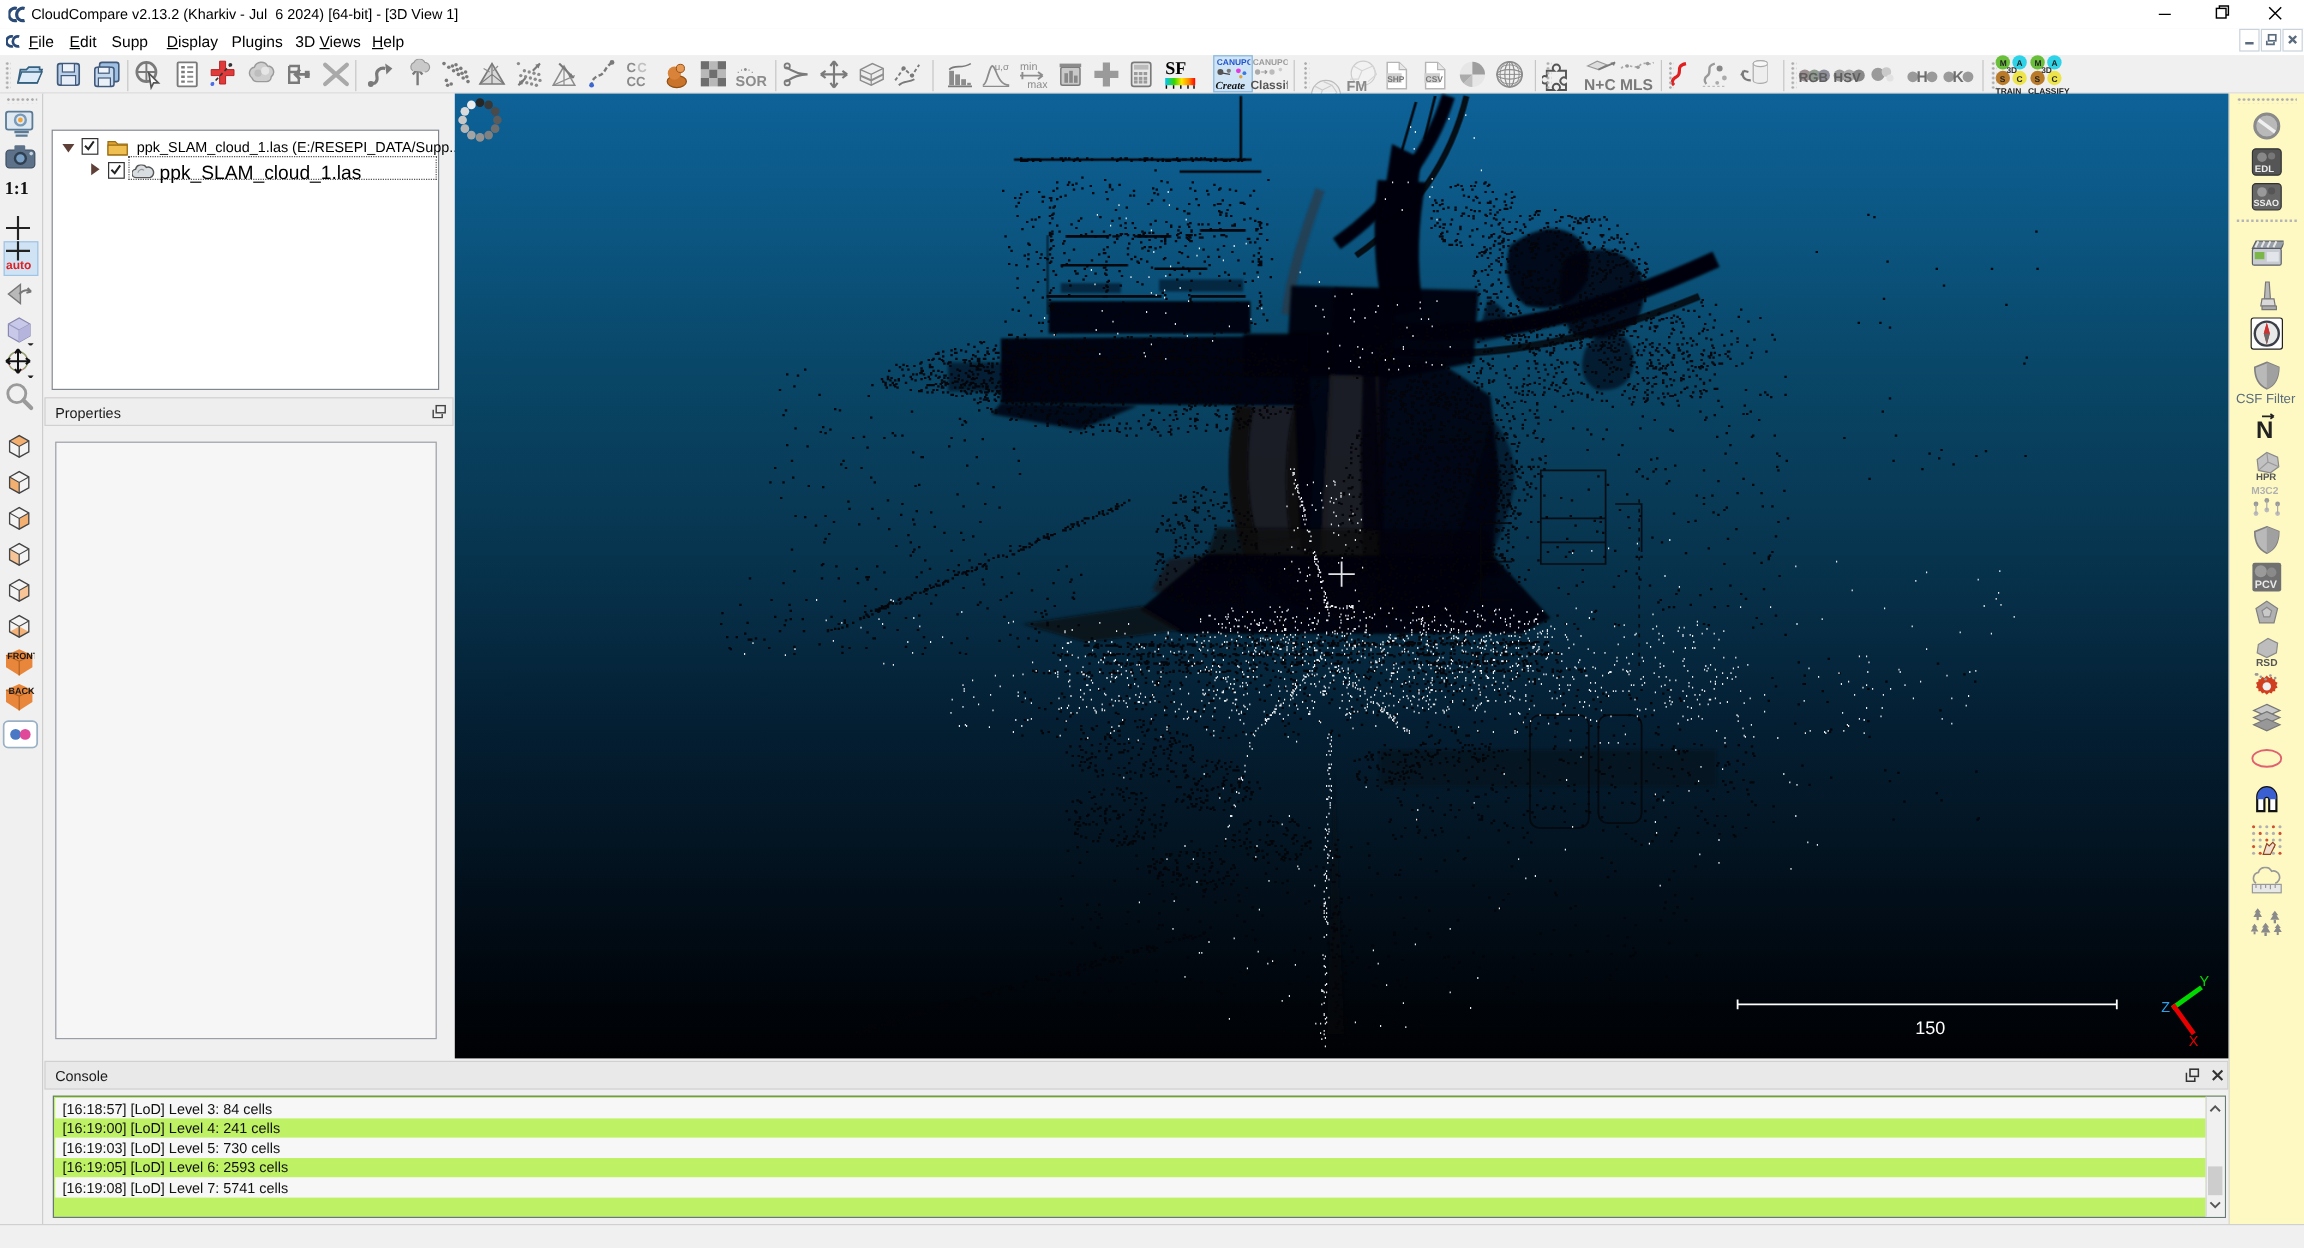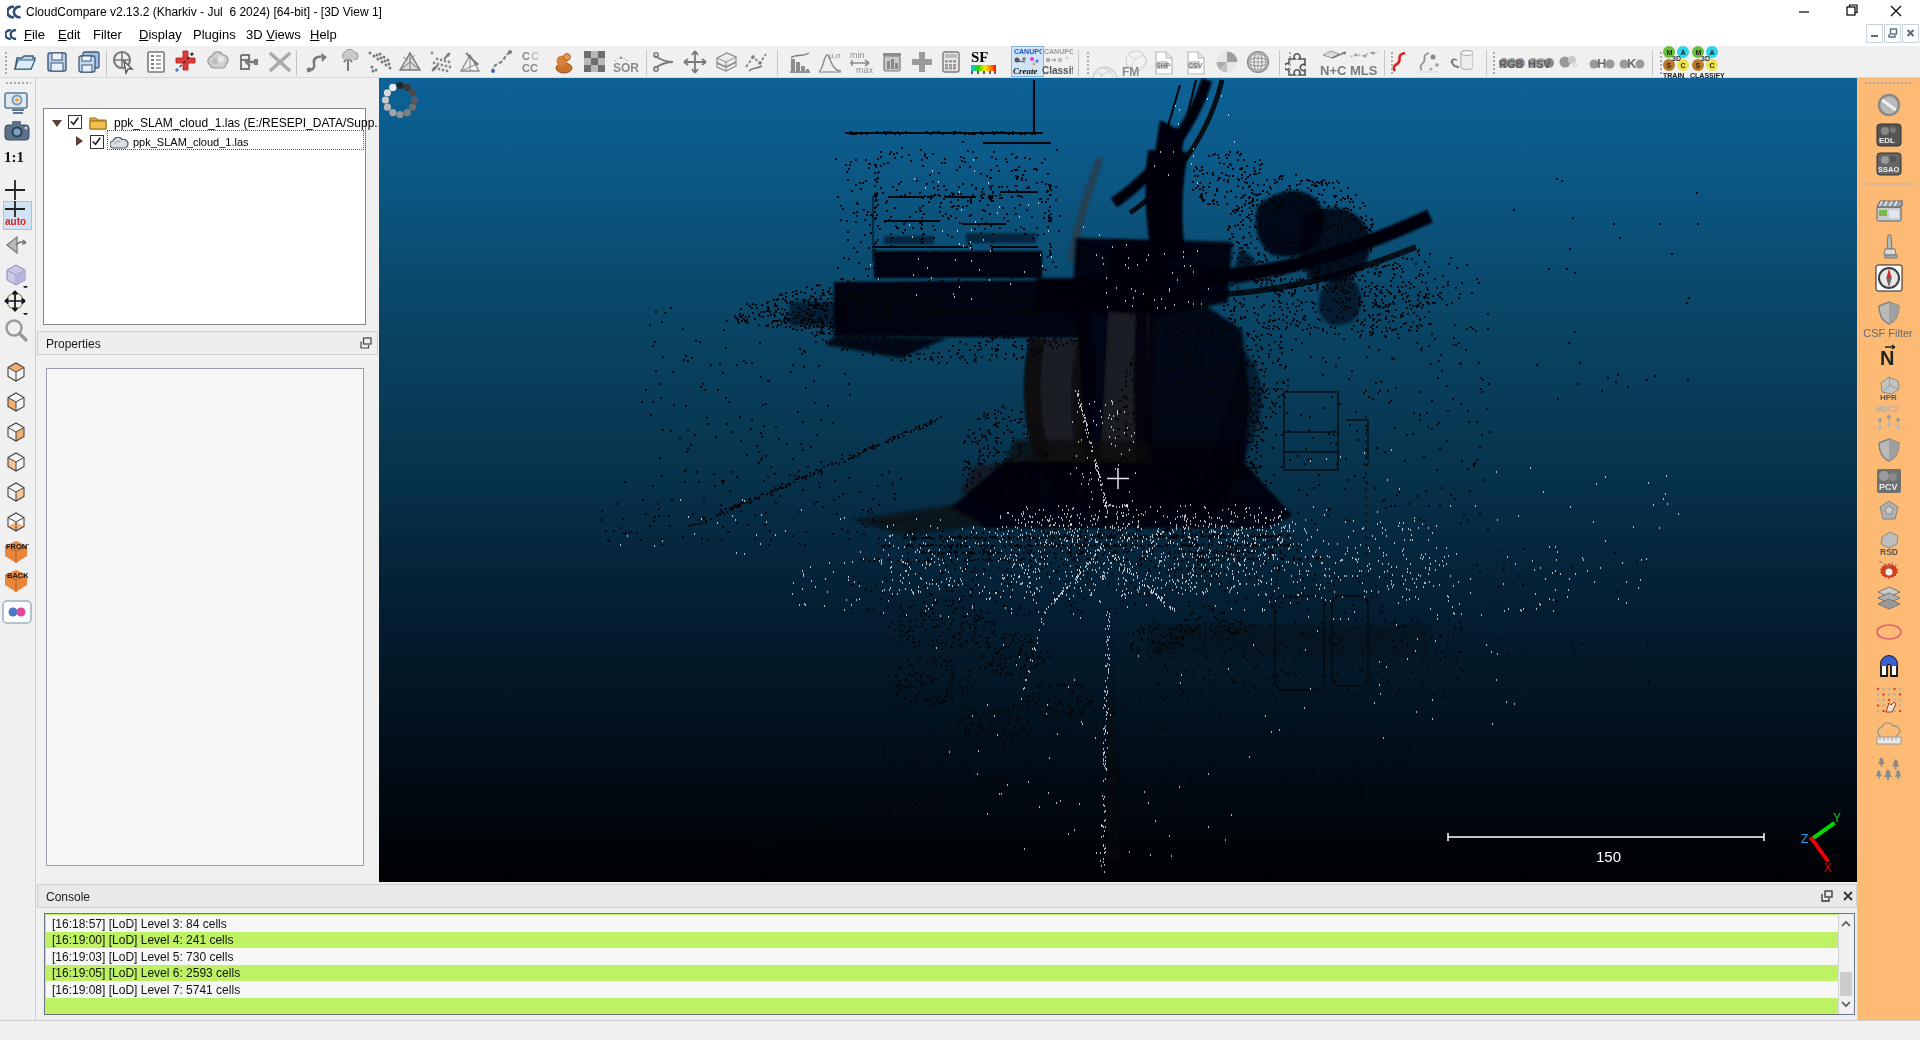--- a/index.html
+++ b/index.html
@@ -6,21 +6,21 @@
 .ic{position:absolute}
 .ic svg{display:block}
 .vsep{position:absolute;top:4px;height:26px;border-left:1px solid #c6c6c6;width:0}
 .dots{position:absolute;top:5px;width:5px;height:23px;background-image:radial-gradient(#ababab 1px, transparent 1.2px);background-size:4px 4px}
 #titlebar{position:absolute;left:0;top:0;width:1920px;height:24px;background:#ffffff}
 #titletext{position:absolute;left:26px;top:5px;font-size:12px;color:#000}
 #menubar{position:absolute;left:0;top:24px;width:1920px;height:22px;background:#ffffff}
 .mi{position:absolute;top:3px;font-size:13px;color:#000}
 #toolbar{position:absolute;left:0;top:46px;width:1920px;height:32px;background:#f0f0f0;border-bottom:1px solid #d7d7d7}
 #leftstrip{position:absolute;left:0;top:78px;width:36px;height:942px;background:#f0f0f0;border-right:1px solid #cdcdcd}
-#rightstrip{position:absolute;left:1857px;top:78px;width:63px;height:942px;background:#fdba74;border-left:1px solid #cdcdcd}
+#rightstrip{position:absolute;left:1857px;top:78px;width:63px;height:942px;background:#fef9c3;border-left:1px solid #cdcdcd}
 #dbtree{position:absolute;left:37px;top:78px;width:341px;height:253px;background:#f0f0f0}
 .ptitle{position:absolute;left:0;top:0;width:100%;height:24px;background:#eeeeee;border:1px solid #d0d0d0;font-size:12px;color:#1a1a1a;padding:5px 0 0 8px}
 .float{position:absolute;top:5px;width:12px;height:12px}
 #treebox{position:absolute;left:6px;top:30px;width:323px;height:217px;background:#fff;border:1px solid #82878f}
 #props{position:absolute;left:37px;top:331px;width:341px;height:551px;background:#f0f0f0}
 #propbox{position:absolute;left:9px;top:37px;width:318px;height:498px;background:#f6f6f6;border:1px solid #9a9ea6}
 #view3d{position:absolute;left:379px;top:78px;width:1478px;height:804px;background:linear-gradient(180deg,#0d6298 0%,#0b5580 15%,#094768 28%,#083a56 42%,#062e46 53%,#041f33 65%,#031523 77%,#010810 90%,#000103 100%)}
 #console{position:absolute;left:37px;top:884px;width:1820px;height:136px;background:#f0f0f0}
 #conbox{position:absolute;left:7px;top:29px;width:1811px;height:102px;background:#bef264;border:1px solid #6b7484}
 .crow{position:absolute;left:1px;width:1792px;height:16.5px;font-size:12px;color:#111;padding:1.5px 0 0 6px}
@@ -44,21 +44,21 @@
  </svg>
 </div>
 
 <div id="menubar">
  <svg width="14" height="13" viewBox="0 0 17 16" style="position:absolute;left:5px;top:4px">
       <path d="M7 3 A5.2 5.2 0 1 0 7 13" fill="none" stroke="#2a4a77" stroke-width="2.8"></path>
       <path d="M13.5 3 A5.2 5.2 0 1 0 13.5 13" fill="none" stroke="#2a4a77" stroke-width="2.8"></path>
     </svg>
  <div class="mi" style="left:24px"><u>F</u>ile</div>
  <div class="mi" style="left:58px"><u>E</u>dit</div>
- <div class="mi" style="left:93px">Filter</div>
+ <div class="mi" style="left:93px">Supp</div>
  <div class="mi" style="left:139px"><u>D</u>isplay</div>
  <div class="mi" style="left:193px">Plugins</div>
  <div class="mi" style="left:246px">3D <u>V</u>iews</div>
  <div class="mi" style="left:310px"><u>H</u>elp</div>
  <div style="position:absolute;left:1866px;top:0px;width:17px;height:19px;border:1px solid #c9d3dd"><svg width="15" height="17">
         <path d="M4 11 H11" stroke="#5a6b7e" stroke-width="2"></path>
       </svg></div>
  <div style="position:absolute;left:1884px;top:0px;width:17px;height:19px;border:1px solid #c9d3dd"><svg width="15" height="17">
         <rect x="5.5" y="4" width="6" height="5" fill="none" stroke="#5a6b7e" stroke-width="1.4"></rect>
         <path d="M4 9 V12 H10 V10" fill="none" stroke="#5a6b7e" stroke-width="1.4"></path>
@@ -883,21 +883,21 @@
       </svg>
    <div class="chk" style="left:46px;top:26px">
         <svg width="11" height="11" viewBox="0 0 12 12">
           <path d="M2 6 L5 9 L10 2" fill="none" stroke="#222" stroke-width="1.8"></path>
         </svg>
       </div>
    <svg width="19" height="13" viewBox="0 0 19 13" style="position:absolute;left:66px;top:28px">
         <path d="M4 11 a3.5 3.5 0 0 1-1-7 a5 5 0 0 1 9-1.5 a4 4 0 0 1 3 8.5Z" fill="#d8dde2" stroke="#555" stroke-width="1.2"></path>
         <path d="M5 7 a3 3 0 0 1 5-2" fill="none" stroke="#999"></path>
       </svg>
-   <div style="position:absolute;left:89px;top:27px;font-size:11px;white-space:nowrap">ppk_SLAM_cloud_1.las</div>
+   <div style="position:absolute;left:89px;top:27px;font-size:16px;white-space:nowrap">ppk_SLAM_cloud_1.las</div>
  </div>
 </div>
 
 <div id="props">
  <div class="ptitle">Properties<svg class="float" style="left:322px" viewBox="0 0 12 12">
         <rect x="3.5" y="1" width="7.5" height="6" fill="none" stroke="#444" stroke-width="1.2"></rect>
         <path d="M1 4.5 v6.5 h7.5 v-3" fill="none" stroke="#444" stroke-width="1.2"></path>
       </svg></div>
  <div id="propbox"></div>
 </div>

